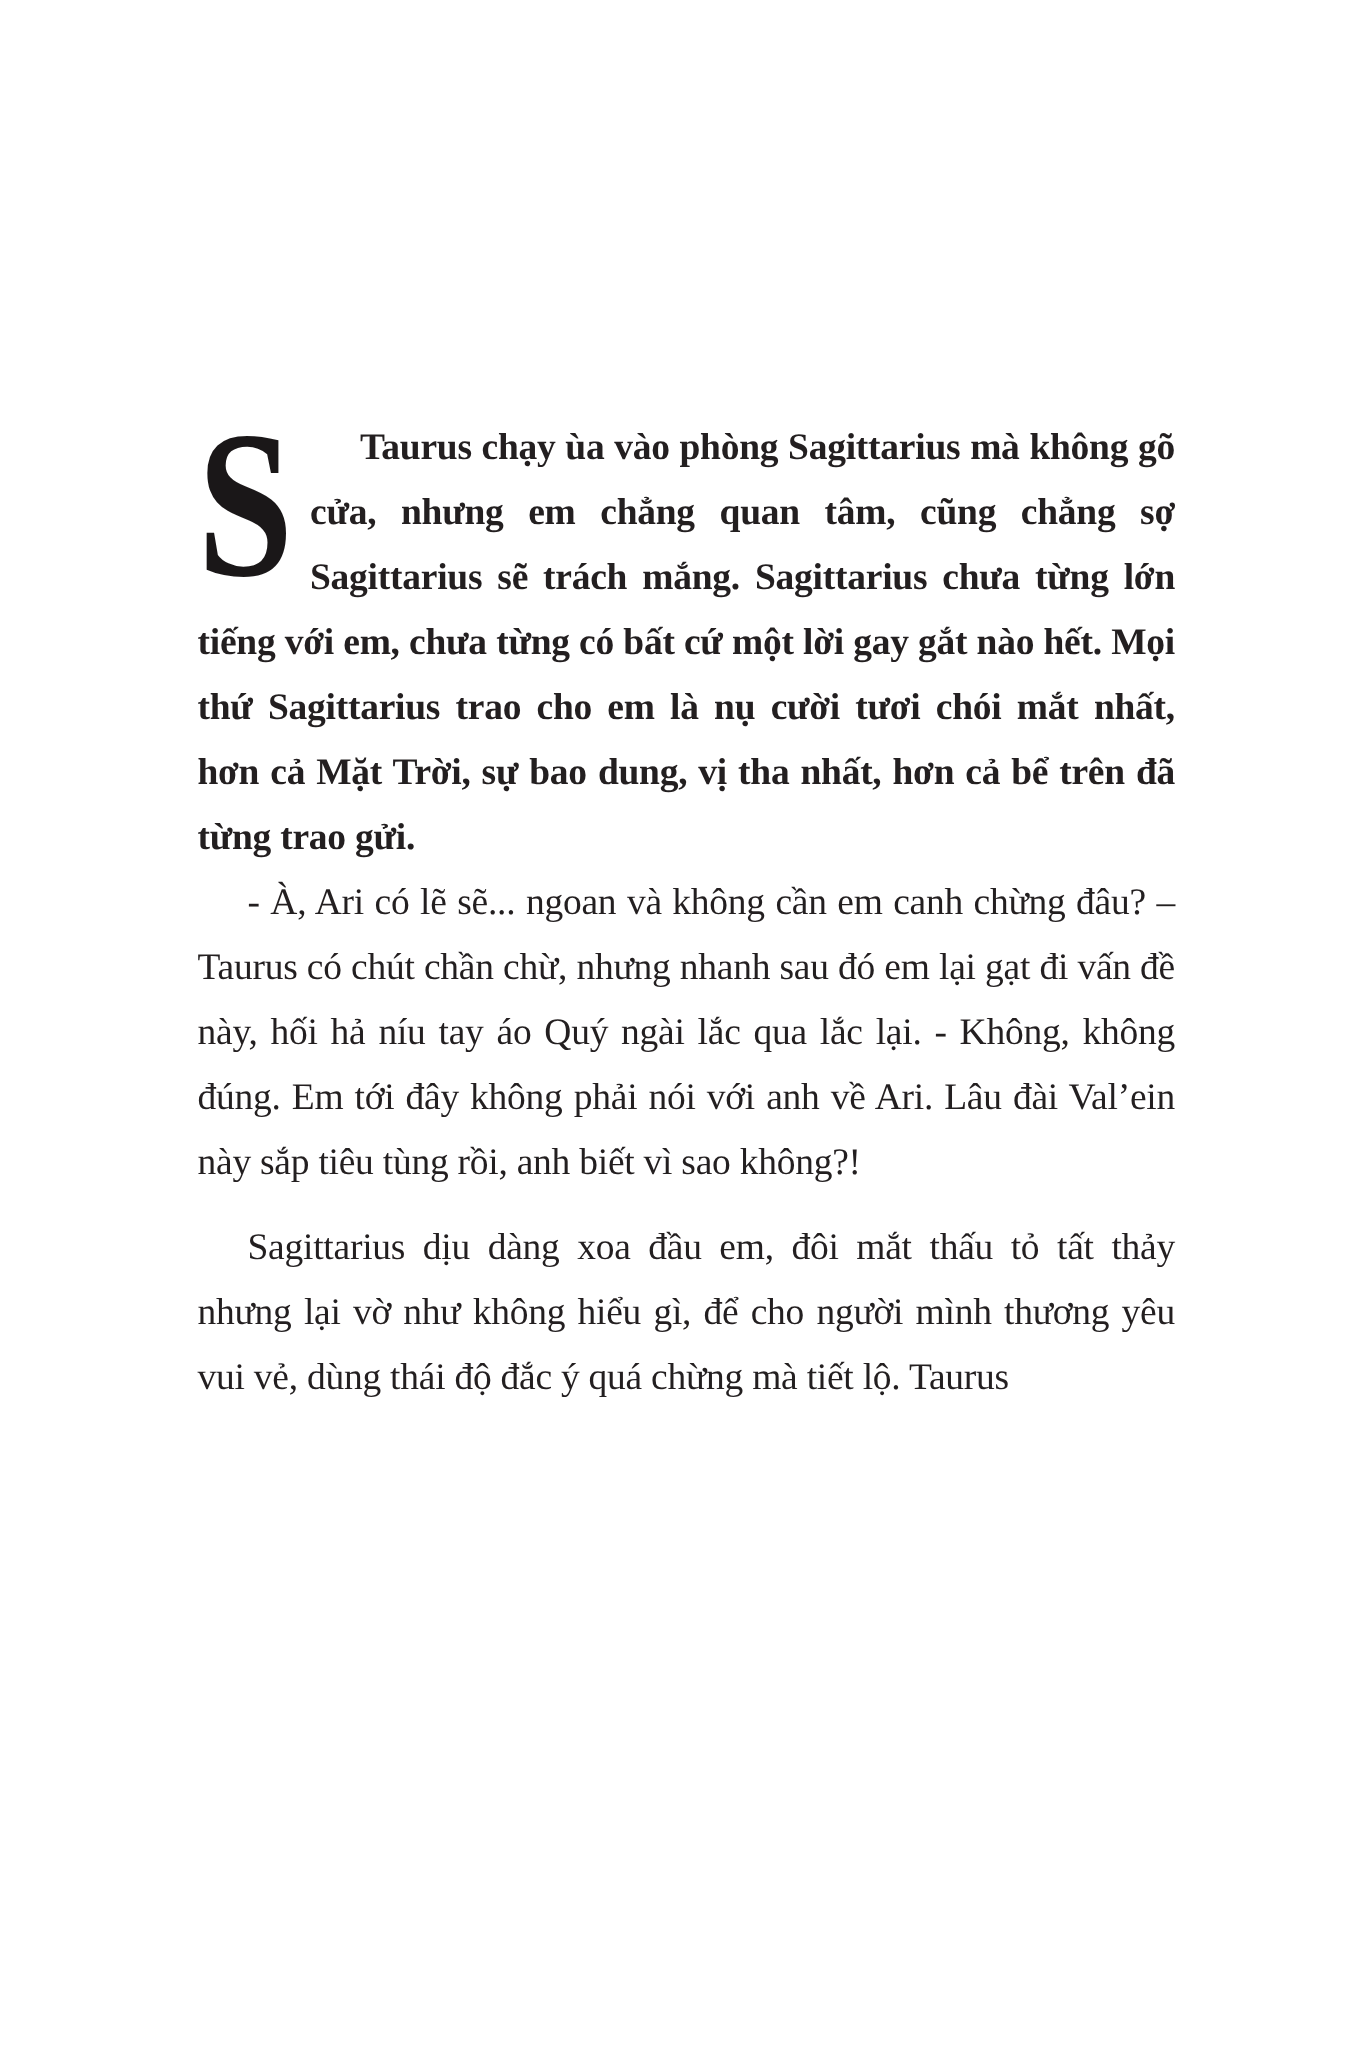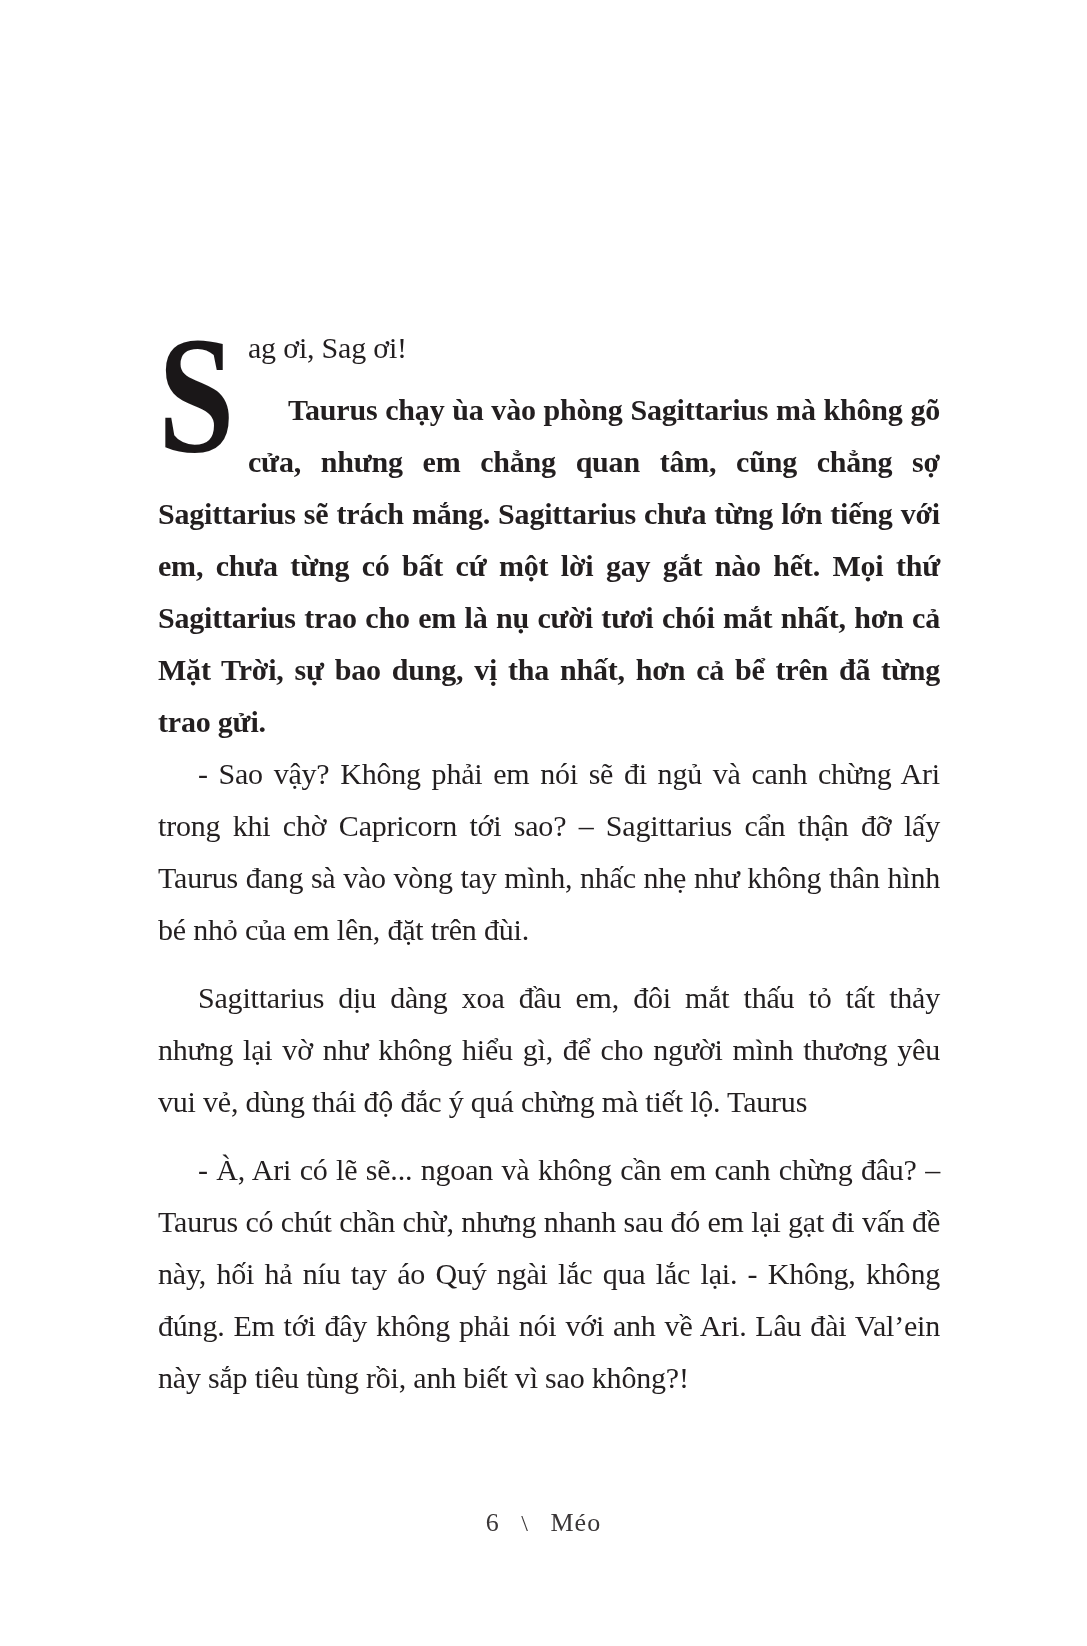--- a/index.html
+++ b/index.html
@@ -82,26 +82,19 @@
       font-size: 24px;
     }
   </style>
 </head>
 <body>
 
 <div class="page">
   <div class="text-block">
     <div class="dropcap-wrap">
       <span class="dropcap">S</span>
-      <p class="para first">ag ơi, Sag ơi!</p>
       <p class="para indent follow-first">Taurus chạy ùa vào phòng Sagittarius mà không gõ cửa, nhưng em chẳng quan tâm, cũng chẳng sợ Sagittarius sẽ trách mắng. Sagittarius chưa từng lớn tiếng với em, chưa từng có bất cứ một lời gay gắt nào hết. Mọi thứ Sagittarius trao cho em là nụ cười tươi chói mắt nhất, hơn cả Mặt Trời, sự bao dung, vị tha nhất, hơn cả bể trên đã từng trao gửi.</p>
     </div>
-    <p class="para indent">- Sao vậy? Không phải em nói sẽ đi ngủ và canh chừng Ari trong khi chờ Capricorn tới sao? – Sagittarius cẩn thận đỡ lấy Taurus đang sà vào vòng tay mình, nhấc nhẹ như không thân hình bé nhỏ của em lên, đặt trên đùi.</p>
+    <p class="para indent">- À, Ari có lẽ sẽ... ngoan và không cần em canh chừng đâu? – Taurus có chút chần chừ, nhưng nhanh sau đó em lại gạt đi vấn đề này, hối hả níu tay áo Quý ngài lắc qua lắc lại. - Không, không đúng. Em tới đây không phải nói với anh về Ari. Lâu đài Val’ein này sắp tiêu tùng rồi, anh biết vì sao không?!</p>
     <p class="para indent">Sagittarius dịu dàng xoa đầu em, đôi mắt thấu tỏ tất thảy nhưng lại vờ như không hiểu gì, để cho người mình thương yêu vui vẻ, dùng thái độ đắc ý quá chừng mà tiết lộ. Taurus</p>
-    <p class="para indent">- À, Ari có lẽ sẽ... ngoan và không cần em canh chừng đâu? – Taurus có chút chần chừ, nhưng nhanh sau đó em lại gạt đi vấn đề này, hối hả níu tay áo Quý ngài lắc qua lắc lại. - Không, không đúng. Em tới đây không phải nói với anh về Ari. Lâu đài Val’ein này sắp tiêu tùng rồi, anh biết vì sao không?!</p>
   </div>
 
-  <div class="footer">
-    <span>6</span>
-    <span class="sep">\</span>
-    <span>Méo</span>
-  </div>
 </div>
 
 </body></html>

